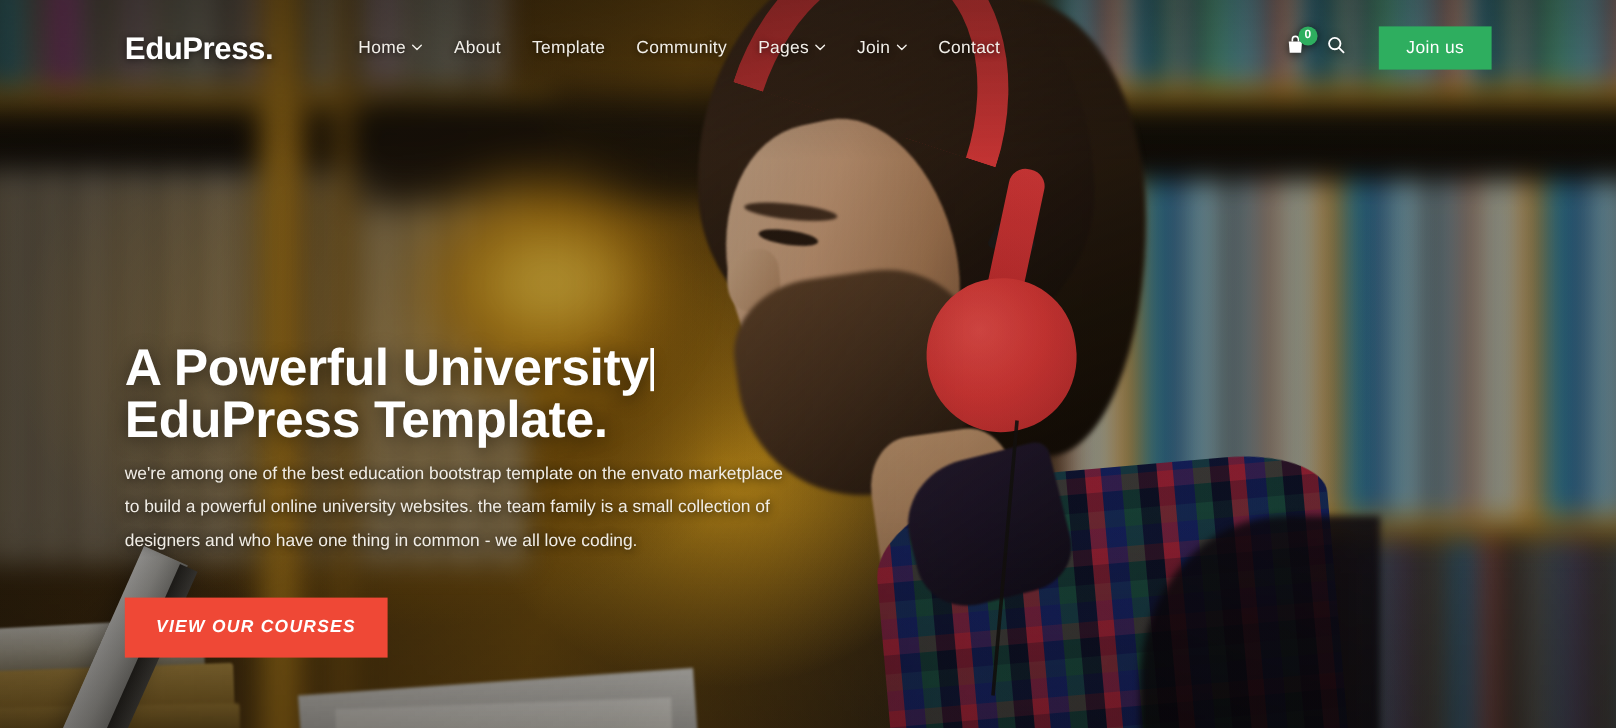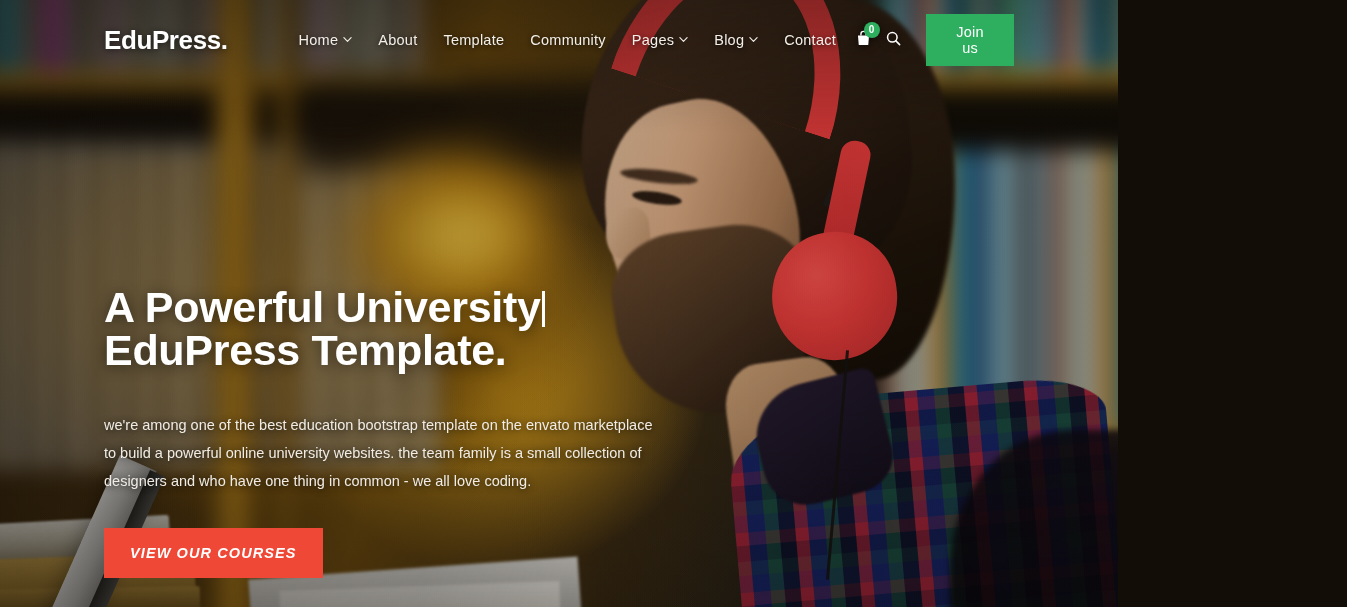--- a/index.html
+++ b/index.html
@@ -7,21 +7,21 @@
   html, body {
     width:1347px; height:607px;
     overflow:hidden;
     background:#120d07;
     font-family:"Liberation Sans", sans-serif;
   }
 
   
   .hero {
     position:relative;
-    width:1118px; height:607px;
+    width:1347px; height:607px;
     overflow:hidden;
     background:#404040;
   }
 
   
   .bg { position:absolute; inset:0; overflow:hidden; }
 
   .bg-layer { position:absolute; inset:-60px; }
 
   
@@ -392,21 +392,21 @@
 
   
   .hero-content {
     position:absolute; left:104px; top:286px; width:600px; z-index:15;
   }
   .headline {
     color:#fff;
     font-size:43px; font-weight:bold; line-height:1.0;
     letter-spacing:-0.3px;
     text-shadow:0 2px 14px rgba(0,0,0,.55);
-    margin-bottom:40px;
+    margin-bottom:10px;
   }
   .headline .line { display:block; white-space:nowrap; }
   .type-cursor {
     display:inline-block; width:3px; height:36px;
     background:#fff; vertical-align:-5px; margin-left:1px;
   }
   .hero-para {
     color:#f0ece5; font-size:14.5px; line-height:1.92;
     max-width:560px;
     text-shadow:0 1px 7px rgba(0,0,0,.75);
@@ -513,21 +513,21 @@
       <div class="nav-item">
         <span>Pages</span>
         <span class="caret">
           <svg width="9" height="9" viewBox="0 0 10 10">
               <path d="M1 3 L5 7 L9 3" fill="none" stroke="currentColor" stroke-width="1.3" stroke-linecap="round" stroke-linejoin="round"></path>
             </svg>
         </span>
       </div>
 
       <div class="nav-item">
-        <span>Blog</span>
+        <span>Join</span>
         <span class="caret">
           <svg width="9" height="9" viewBox="0 0 10 10">
               <path d="M1 3 L5 7 L9 3" fill="none" stroke="currentColor" stroke-width="1.3" stroke-linecap="round" stroke-linejoin="round"></path>
             </svg>
         </span>
       </div>
 
       <div class="nav-item">
         <span>Contact</span>
       </div>

